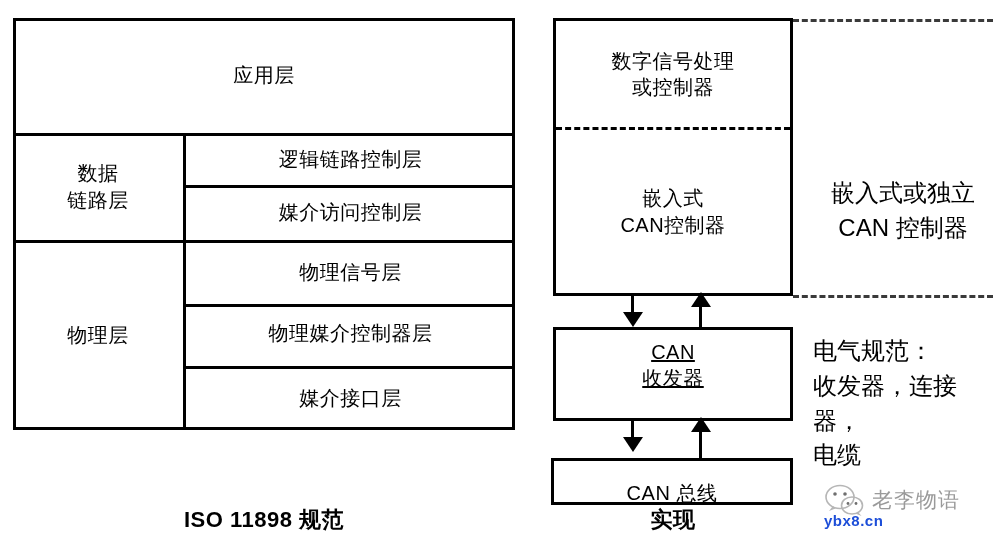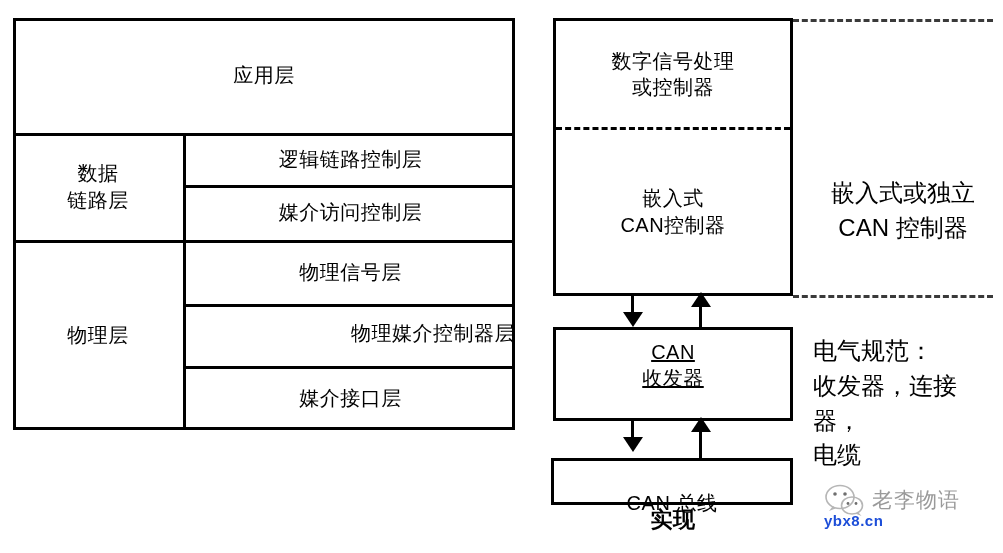--- a/index.html
+++ b/index.html
@@ -197,28 +197,29 @@
   </div>
 
   <div class="cell" style="left:13px; top:240px; width:170px; height:190px;">
     <span class="txt">物理层</span>
   </div>
 
   <div class="cell" style="left:186px; top:240px; width:329px; height:64px;">
     <span class="txt">物理信号层</span>
   </div>
 
-  <div class="cell" style="left:186px; top:304px; width:329px; height:58px;justify-content:flex-end;">
+  <div class="cell" style="left:186px; top:304px; width:329px; height:58px;">
     <span class="txt">物理媒介控制器层</span>
   </div>
 
   <div class="cell" style="left:186px; top:366px; width:329px; height:64px;">
     <span class="txt">媒介接口层</span>
   </div>
 
+  <div class="caption" style="left:74px; top:505px; width:380px;">ISO 11898 规范</div>
 
   <div class="dash-h grey" style="left:793px; top:19px; width:200px;"></div>
 
   <div class="dash-h grey" style="left:793px; top:295px; width:200px;"></div>
 
   <div class="box" id="controller-box"></div>
 
   <div class="dash-h" style="left:556px; top:127px; width:234px;"></div>
 
   <div class="cell" style="left:553px; top:21px; width:240px; height:106px;">
@@ -250,21 +251,21 @@
 收发器，连接器，
 电缆</div>
 
   <div class="arrow-stem" style="left:631px; top:421px; height:20px;"></div>
   <div class="arrow-head down" style="left:623px; top:437px;"></div>
 
   <div class="arrow-stem" style="left:699px; top:430px; height:28px;"></div>
   <div class="arrow-head up" style="left:691px; top:417px;"></div>
 
   <div class="box" id="bus-box"></div>
-  <div class="cell" style="left:551px; top:480px; width:242px; height:47px;">
+  <div class="cell" style="left:551px; top:470px; width:242px; height:47px;">
     <span class="txt">CAN 总线</span>
   </div>
 
   <div class="caption" style="left:552px; top:505px; width:242px;">实现</div>
 
   <div id="watermark">
     <svg id="wm-logo" viewBox="0 0 42 34">
       <ellipse cx="16" cy="13" rx="14" ry="11.5" fill="none" stroke="#b6b6b6" stroke-width="1.6"></ellipse>
       <path d="M9 22 L5 27 L11.5 24.5 Z" fill="#b6b6b6"></path>
       <circle cx="11" cy="10" r="1.8" fill="#6f6f6f"></circle>

